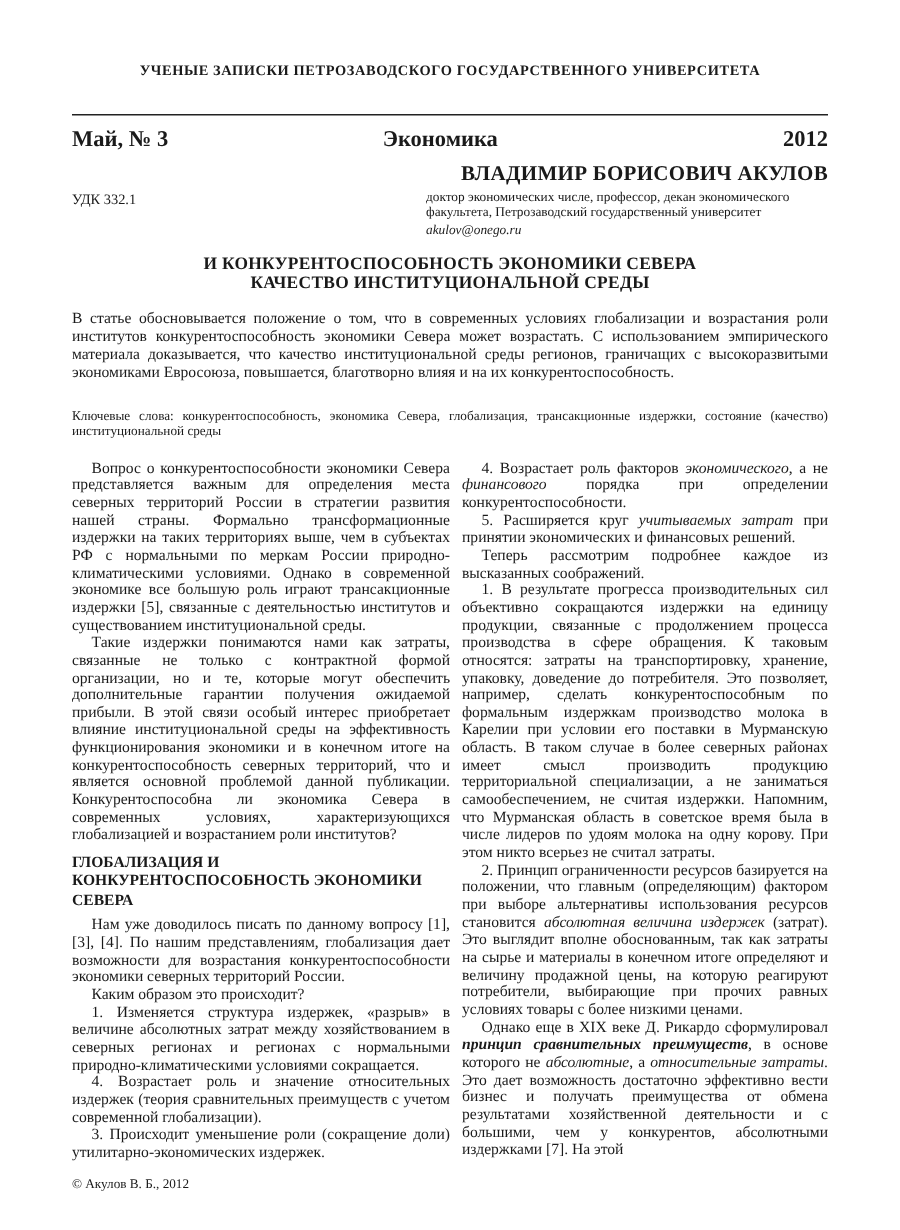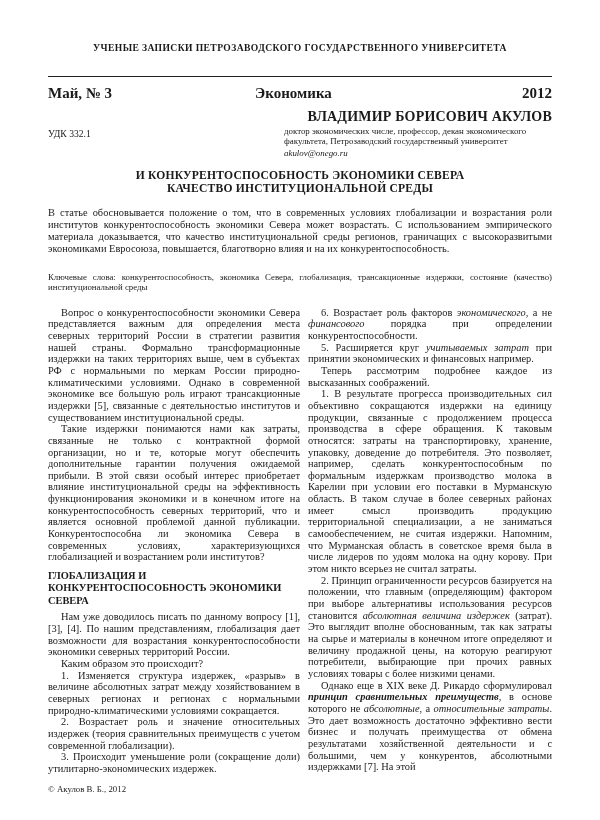--- a/index.html
+++ b/index.html
@@ -124,29 +124,29 @@
 
   <div class="columns">
     <div class="col col-left">
       <div>
           <p class="body-p"><span>Вопрос о конкурентоспособности экономики Севера представляется важным для определения места северных территорий России в стратегии развития нашей страны. Формально трансформационные издержки на таких территориях выше, чем в субъектах РФ с нормальными по меркам России природно-климатическими условиями. Однако в современной экономике все большую роль играют трансакционные издержки [5], связанные с деятельностью институтов и существованием институциональной среды.</span></p>
           <p class="body-p"><span>Такие издержки понимаются нами как затраты, связанные не только с контрактной формой организации, но и те, которые могут обеспечить дополнительные гарантии получения ожидаемой прибыли. В этой связи особый интерес приобретает влияние институциональной среды на эффективность функционирования экономики и в конечном итоге на конкурентоспособность северных территорий, что и является основной проблемой данной публикации. Конкурентоспособна ли экономика Севера в современных условиях, характеризующихся глобализацией и возрастанием роли институтов?</span></p>
           <div class="col-heading">ГЛОБАЛИЗАЦИЯ И КОНКУРЕНТОСПОСОБНОСТЬ ЭКОНОМИКИ СЕВЕРА</div>
           <p class="body-p"><span>Нам уже доводилось писать по данному вопросу [1], [3], [4]. По нашим представлениям, глобализация дает возможности для возрастания конкурентоспособности экономики северных территорий России.</span></p>
           <p class="body-p"><span>Каким образом это происходит?</span></p>
           <p class="body-p"><span>1. Изменяется структура издержек, «разрыв» в величине абсолютных затрат между хозяйствованием в северных регионах и регионах с нормальными природно-климатическими условиями сокращается.</span></p>
-          <p class="body-p"><span>2. Возрастает роль и значение относительных издержек (теория сравнительных преимуществ с учетом современной глобализации).</span></p>
+          <p class="body-p"><span>4. Возрастает роль и значение относительных издержек (теория сравнительных преимуществ с учетом современной глобализации).</span></p>
           <p class="body-p"><span>3. Происходит уменьшение роли (сокращение доли) утилитарно-экономических издержек.</span></p>
         </div>
       <div class="copyright">© Акулов В. Б., 2012</div>
     </div>
     <div class="col col-right">
       <div>
-          <p class="body-p"><span>6. Возрастает роль факторов </span><span class="seg-i">экономического</span><span>, а не </span><span class="seg-i">финансового</span><span> порядка при определении конкурентоспособности.</span></p>
-          <p class="body-p"><span>5. Расширяется круг </span><span class="seg-i">учитываемых затрат</span><span> при принятии экономических и финансовых например.</span></p>
+          <p class="body-p"><span>4. Возрастает роль факторов </span><span class="seg-i">экономического</span><span>, а не </span><span class="seg-i">финансового</span><span> порядка при определении конкурентоспособности.</span></p>
+          <p class="body-p"><span>5. Расширяется круг </span><span class="seg-i">учитываемых затрат</span><span> при принятии экономических и финансовых решений.</span></p>
           <p class="body-p"><span>Теперь рассмотрим подробнее каждое из высказанных соображений.</span></p>
           <p class="body-p"><span>1. В результате прогресса производительных сил объективно сокращаются издержки на единицу продукции, связанные с продолжением процесса производства в сфере обращения. К таковым относятся: затраты на транспортировку, хранение, упаковку, доведение до потребителя. Это позволяет, например, сделать конкурентоспособным по формальным издержкам производство молока в Карелии при условии его поставки в Мурманскую область. В таком случае в более северных районах имеет смысл производить продукцию территориальной специализации, а не заниматься самообеспечением, не считая издержки. Напомним, что Мурманская область в советское время была в числе лидеров по удоям молока на одну корову. При этом никто всерьез не считал затраты.</span></p>
           <p class="body-p"><span>2. Принцип ограниченности ресурсов базируется на положении, что главным (определяющим) фактором при выборе альтернативы использования ресурсов становится </span><span class="seg-i">абсолютная величина издержек</span><span> (затрат). Это выглядит вполне обоснованным, так как затраты на сырье и материалы в конечном итоге определяют и величину продажной цены, на которую реагируют потребители, выбирающие при прочих равных условиях товары с более низкими ценами.</span></p>
           <p class="body-p"><span>Однако еще в XIX веке Д. Рикардо сформулировал </span><span class="seg-bi">принцип сравнительных преимуществ</span><span>, в основе которого не </span><span class="seg-i">абсолютные</span><span>, а </span><span class="seg-i">относительные затраты</span><span>. Это дает возможность достаточно эффективно вести бизнес и получать преимущества от обмена результатами хозяйственной деятельности и с большими, чем у конкурентов, абсолютными издержками [7]. На этой</span></p>
         </div>
     </div>
   </div>
 
 </div>
 

